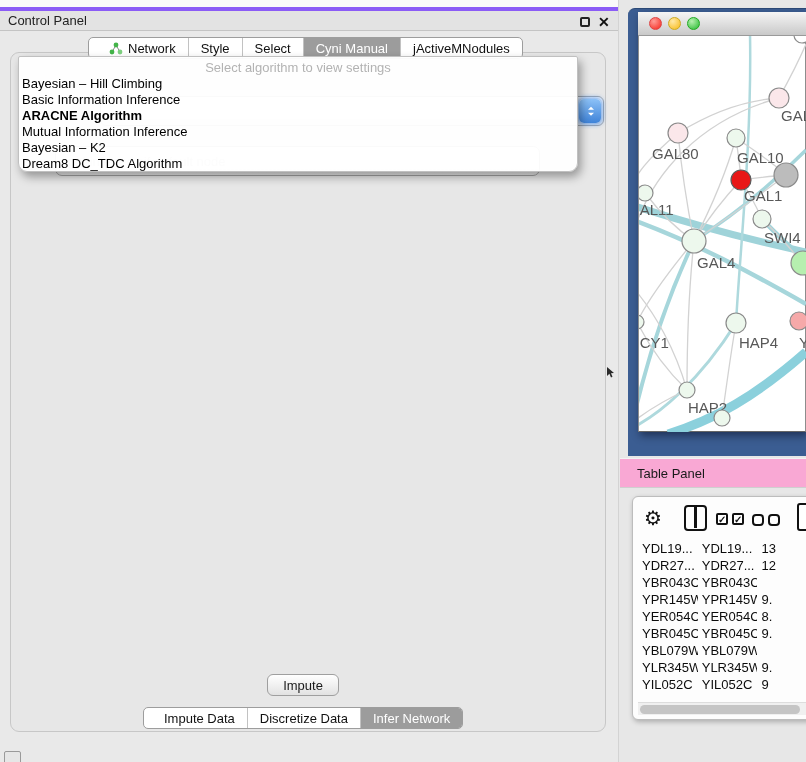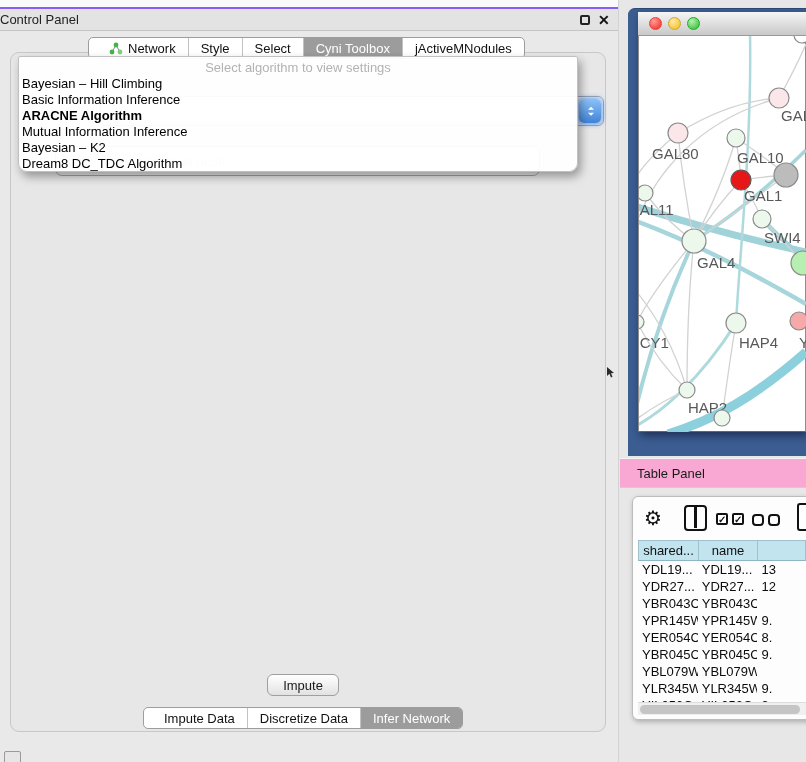--- a/index.html
+++ b/index.html
@@ -4,22 +4,22 @@
 <style>
   * { margin:0; padding:0; box-sizing:border-box; }
   html,body { width:806px; height:762px; overflow:hidden; }
   body { position:relative; background:#ebebeb; font-family:"Liberation Sans", sans-serif; font-size:13px; color:#1a1a1a; }
   .abs { position:absolute; }
 
   
   #left-region { left:0; top:0; width:618px; height:762px; background:#e9e9e9; }
   #top-strip { left:0; top:0; width:806px; height:7px; background:#fafafa; }
   #cp-titlebar { left:0; top:7px; width:618px; height:24px; background:#e3e3e3;
-    border-top:2px solid #8b5cf6; border-bottom:1px solid #c4c4c4;
-    display:flex; align-items:center; }
+    border-top:4px solid #8b5cf6; border-bottom:1px solid #c4c4c4;
+    display:flex; align-items:center; padding-left:8px; }
   #cp-title { font-size:13px; color:#222; }
   #cp-float { position:absolute; left:580px; top:6px; width:10px; height:10px; border:2px solid #222; border-radius:2px; }
   #cp-close { position:absolute; left:598px; top:3px; font-size:14px; font-weight:bold; color:#111; }
 
   
   .segmented { display:flex; height:22px; background:#fff; border:1px solid #9d9d9d; border-radius:5px; overflow:hidden; }
   .segment { display:flex; align-items:center; padding:0 12px; font-size:13px; color:#111; border-left:1px solid #c2c2c2; white-space:nowrap; }
   .segment:first-child { border-left:none;padding-left:20px; }
   .segment.selected { background:#9c9c9c; color:#fff; }
   #top-tabs { left:88px; top:37px; z-index:30; }
@@ -148,21 +148,21 @@
       </svg>
       <span>Network</span>
     </span>
     <span class="segment">
         <span>Style</span>
       </span>
     <span class="segment">
         <span>Select</span>
       </span>
     <span class="segment selected">
-        <span>Cyni Toolbox</span>
+        <span>Cyni Manual</span>
       </span>
     <span class="segment">
         <span>jActiveMNodules</span>
       </span>
   </div>
 
   <div class="abs combo" id="hidden-combo-focused">
     <span class="bluebtn">
       <span class="spin">
           <i class="up" style="border-bottom-color:#fff"></i>
@@ -353,25 +353,20 @@
 <span class="abs" id="columns-icon">
     <i></i>
   </span>
 <span class="abs cb" style="left:716px; top:513px;">✓</span>
 <span class="abs cb" style="left:732px; top:513px;">✓</span>
 <span class="abs cb empty" style="left:752px; top:514px;"></span>
 <span class="abs cb empty" style="left:768px; top:514px;"></span>
 <span class="abs" id="doc-icon"></span>
 
 <div class="abs" id="table-area">
-  <div id="table-header">
-    <span class="hcell hc0">shared...</span>
-    <span class="hcell hc1">name</span>
-    <span class="hcell hc2"></span>
-  </div>
   <div>
       <div class="trow">
         <span class="tcell c0">YDL19...</span>
         <span class="tcell c1">YDL19...</span>
         <span class="tcell c2">13</span>
       </div>
       <div class="trow">
         <span class="tcell c0">YDR27...</span>
         <span class="tcell c1">YDR27...</span>
         <span class="tcell c2">12</span>

